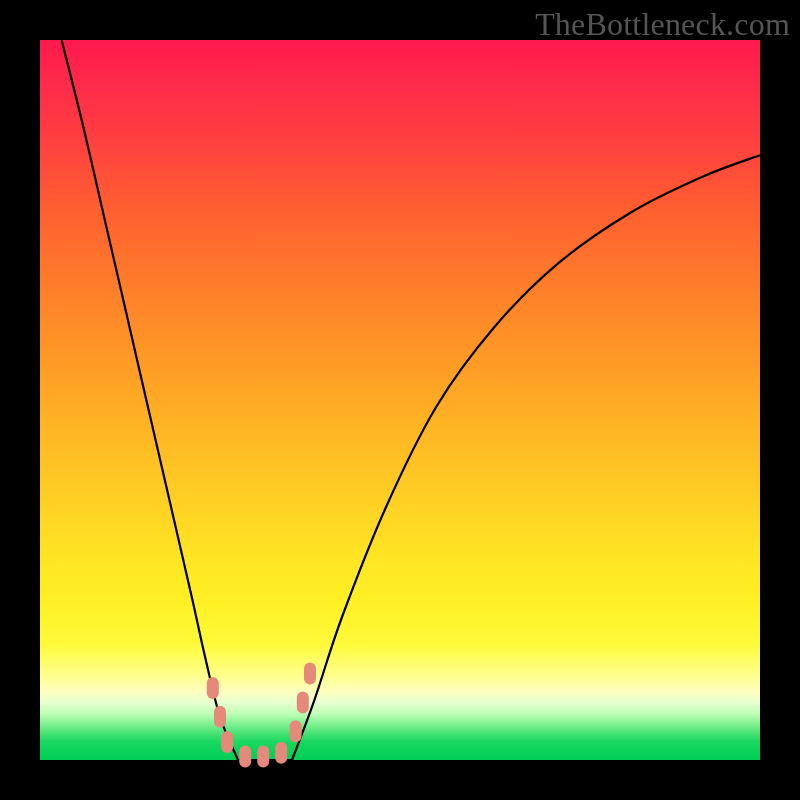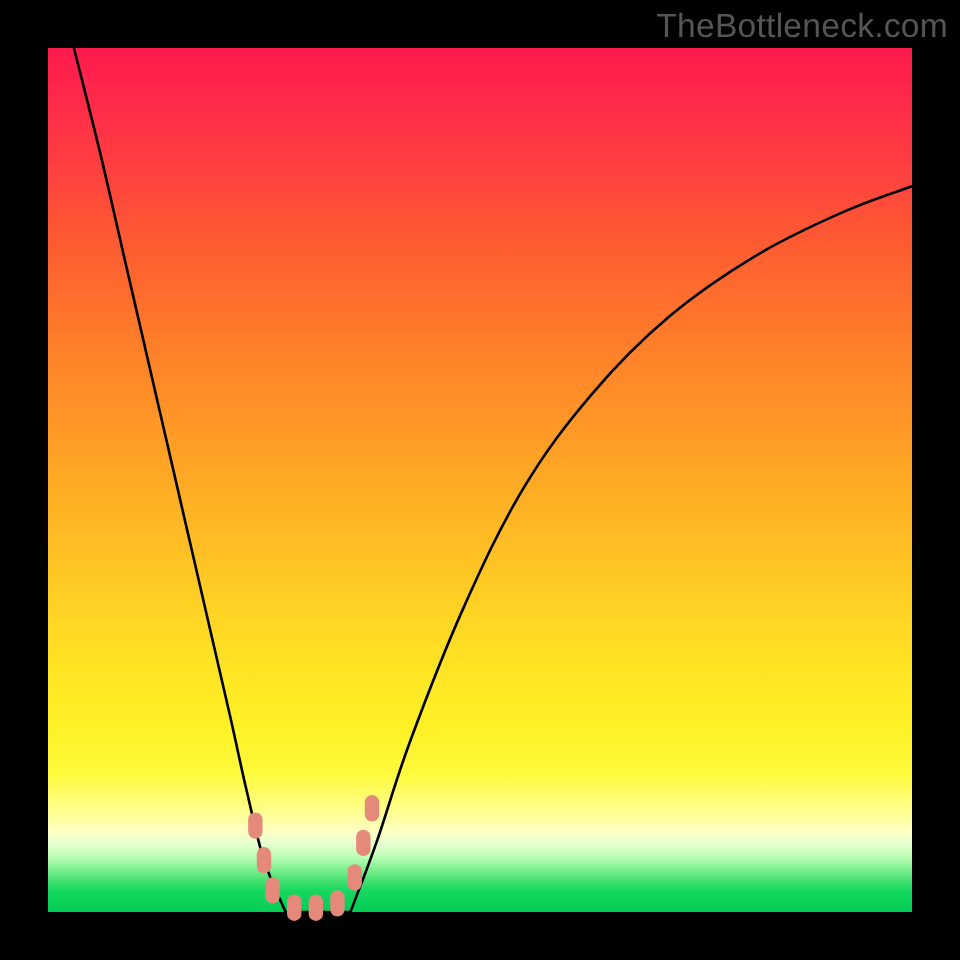--- a/index.html
+++ b/index.html
@@ -46,24 +46,25 @@
       #40e070 96.5%,
       #18d860 97.5%,
       #00cc55 100%
     );
   }
   .watermark {
     position: absolute;
     top: 6px;
     right: 10px;
     color: #555;
-    font-size: 28px;
+    font-size: 32px;
     font-weight: 400;
     letter-spacing: 0.2px;
     user-select: none;
+    font-family: Liberation Serif, serif;
   }
   svg.curve {
     position: absolute;
     left: 0;
     top: 0;
     width: 720px;
     height: 720px;
     overflow: visible;
   }
   .curve path.line {

